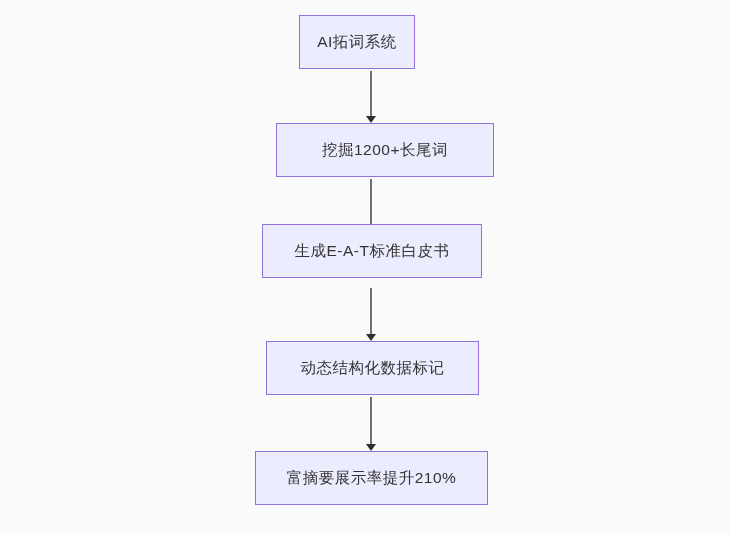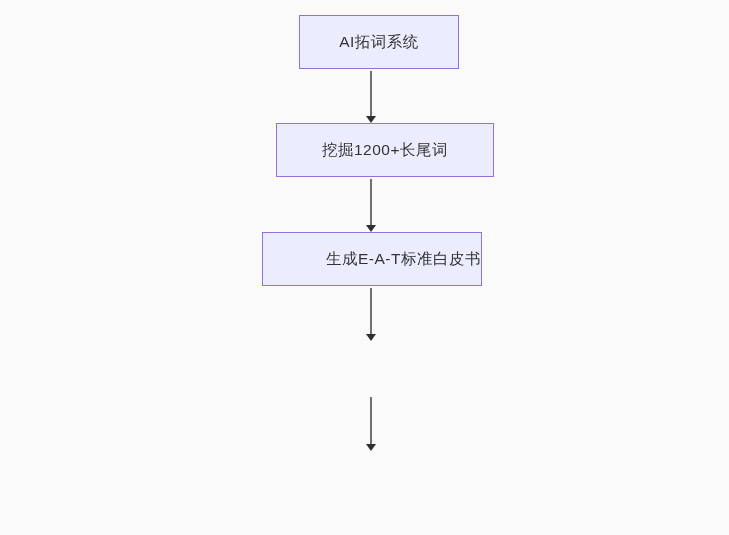--- a/index.html
+++ b/index.html
@@ -57,47 +57,53 @@
     border-left: 5px solid transparent;
     border-right: 5px solid transparent;
     border-top: 7px solid #2f2f2f;
   }
 </style>
 </head>
 <body>
 
 <div class="canvas">
 
-  <div class="node" style="left:299px; top:15px; width:160px;">
+  <div class="node" style="left:299px; top:15px; width:116px;">
     <span class="node-label">AI拓词系统</span>
   </div>
 
   <div class="edge" style="top:71px; height:52px;">
     <div class="edge-line"></div>
     <div class="edge-head"></div>
   </div>
 
   <div class="node" style="left:276px; top:123px; width:218px;">
     <span class="node-label">挖掘1200+长尾词</span>
   </div>
 
   <div class="edge" style="top:179px; height:53px;">
     <div class="edge-line"></div>
     <div class="edge-head"></div>
   </div>
 
-  <div class="node" style="left:262px; top:232px; width:220px;justify-content:flex-end;">
+  <div class="node" style="left:262px; top:224px; width:220px;">
     <span class="node-label">生成E-A-T标准白皮书</span>
   </div>
 
   <div class="edge" style="top:288px; height:53px;">
     <div class="edge-line"></div>
     <div class="edge-head"></div>
   </div>
 
+  <div class="node" style="left:266px; top:341px; width:213px;">
+    <span class="node-label">动态结构化数据标记</span>
+  </div>
 
   <div class="edge" style="top:397px; height:54px;">
     <div class="edge-line"></div>
     <div class="edge-head"></div>
   </div>
 
+  <div class="node" style="left:255px; top:451px; width:233px;">
+    <span class="node-label">富摘要展示率提升210%</span>
+  </div>
 
 </div>
 
 </body></html>

